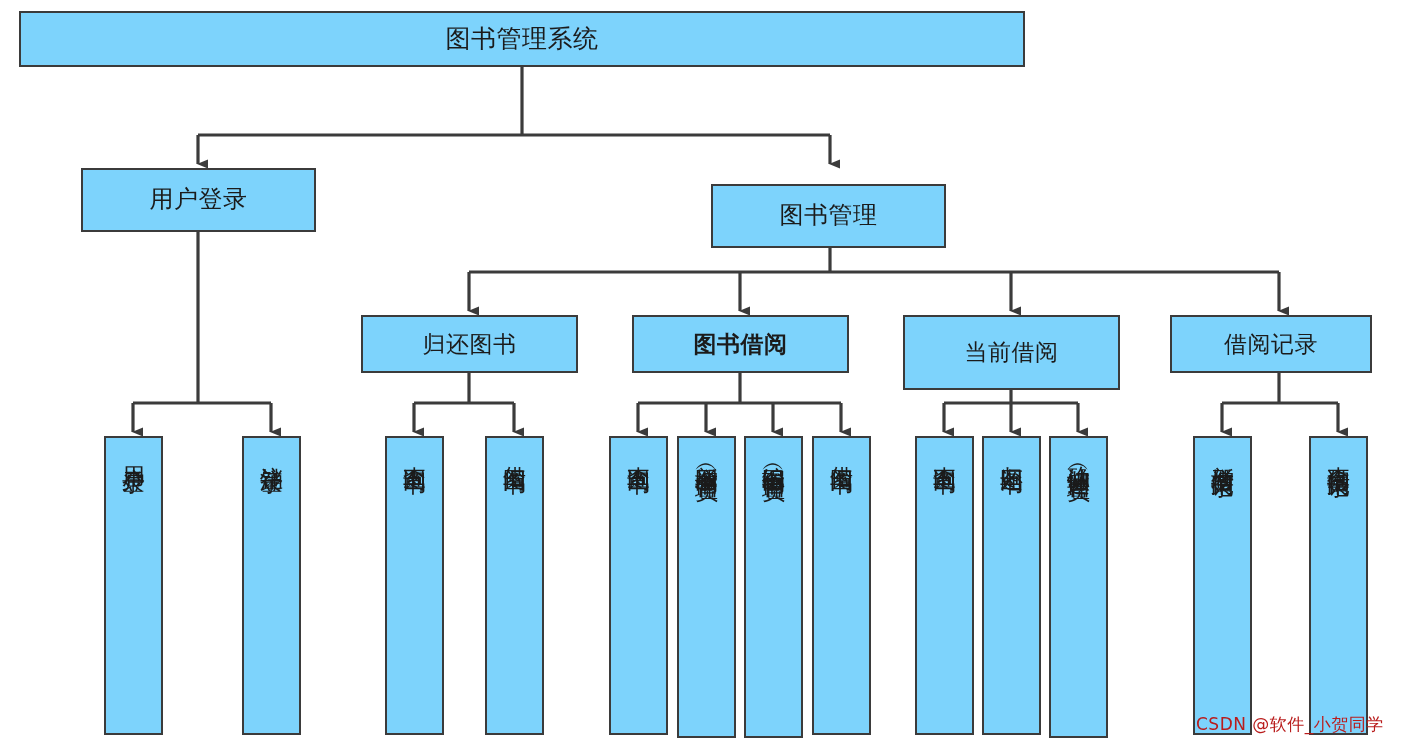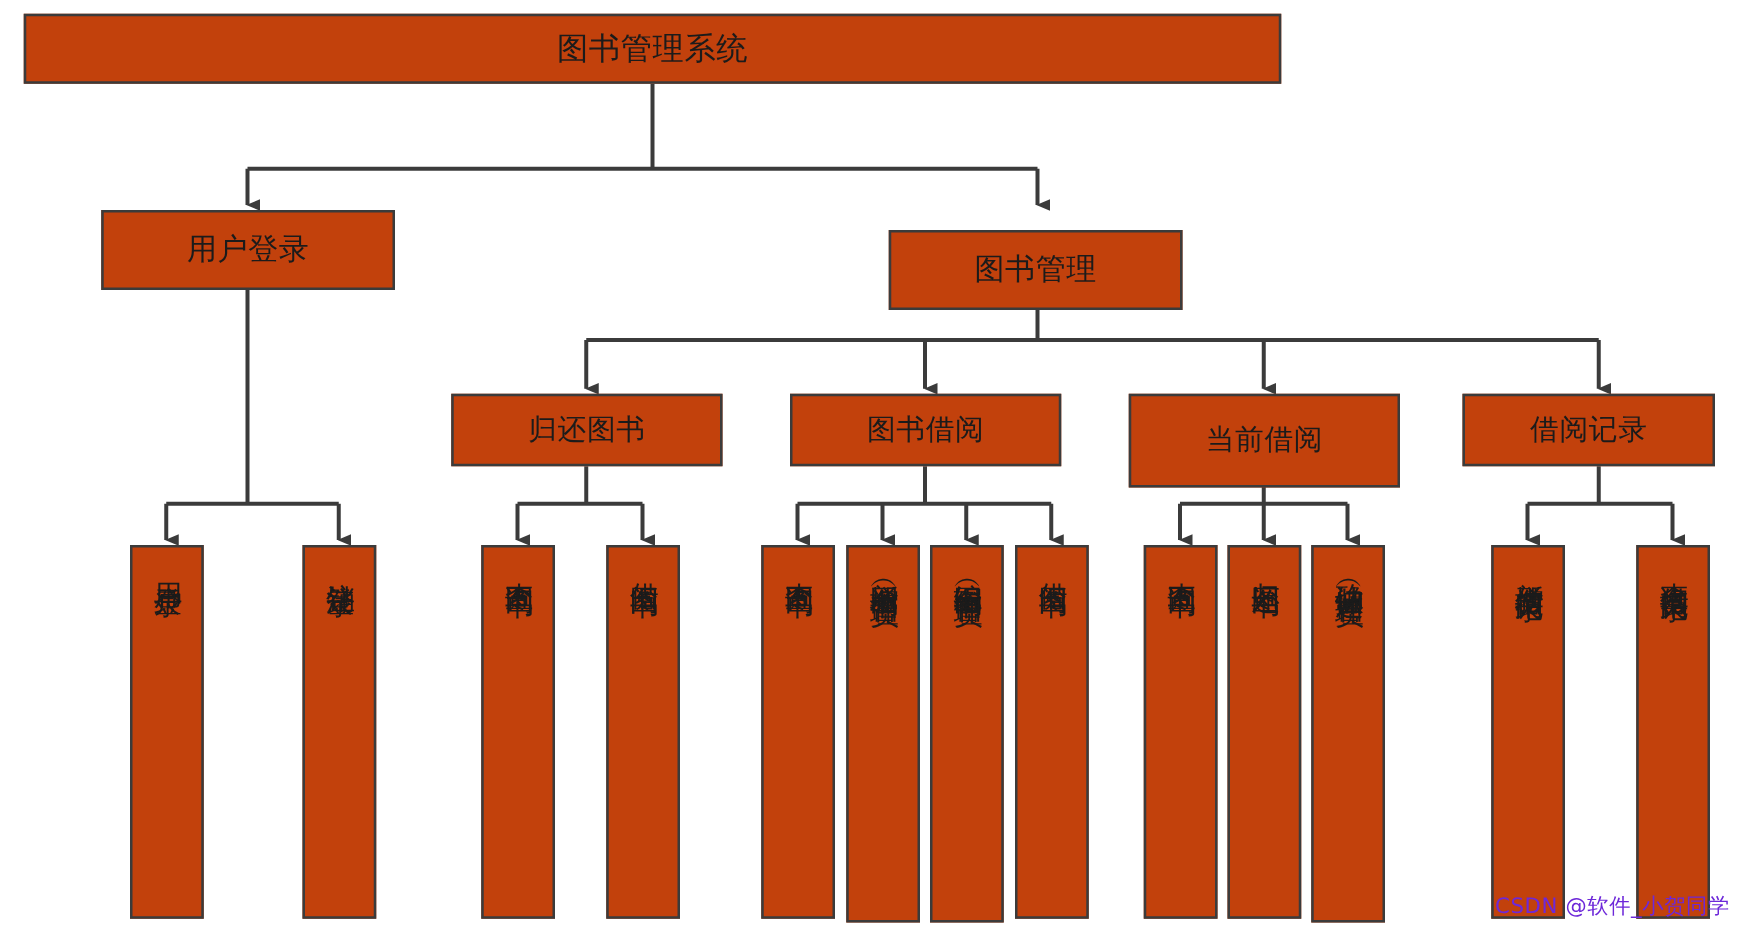--- a/index.html
+++ b/index.html
@@ -23,21 +23,21 @@
     left: 0;
     top: 0;
     width: 1405px;
     height: 747px;
     pointer-events: none;
   }
   .node {
     position: absolute;
     box-sizing: border-box;
     border: 2.5px solid #3b3b3b;
-    background: #c2410c;
+    background: #7dd3fc;
     display: flex;
     align-items: center;
     justify-content: center;
     color: #1b1b1b;
   }
   .node .label {
     display: block;
     text-align: center;
     line-height: 1.22;
     letter-spacing: 0.5px;
@@ -62,21 +62,21 @@
     font-size: 23px;
     line-height: 1.08;
     letter-spacing: 2px;
     white-space: nowrap;
   }
   .node.leaf.tall {
     align-items: flex-start;
   }
   .watermark {
     position: absolute;
-    color: #6d28d9;
+    color: #b91c1c;
     font-size: 17px;
     letter-spacing: 0.5px;
     white-space: nowrap;
     user-select: none;
   }
 </style>
 </head>
 <body>
 
 <div id="canvas">
@@ -143,21 +143,21 @@
   </div>
 
   <div class="node branch horiz" style="left:711px; top:184px; width:235px; height:64px;">
     <span class="label">图书管理</span>
   </div>
 
   <div class="node subbranch horiz" style="left:361px; top:315px; width:217px; height:58px;">
     <span class="label">归还图书</span>
   </div>
 
-  <div class="node subbranch horiz" style="left:632px; top:315px; width:217px; height:58px;">
+  <div class="node subbranch horiz" style="left:632px; top:315px; width:217px; height:58px;font-weight:bold;">
     <span class="label">图书借阅</span>
   </div>
 
   <div class="node subbranch horiz" style="left:903px; top:315px; width:217px; height:75px;">
     <span class="label">当前借阅</span>
   </div>
 
   <div class="node subbranch horiz" style="left:1170px; top:315px; width:202px; height:58px;">
     <span class="label">借阅记录</span>
   </div>

